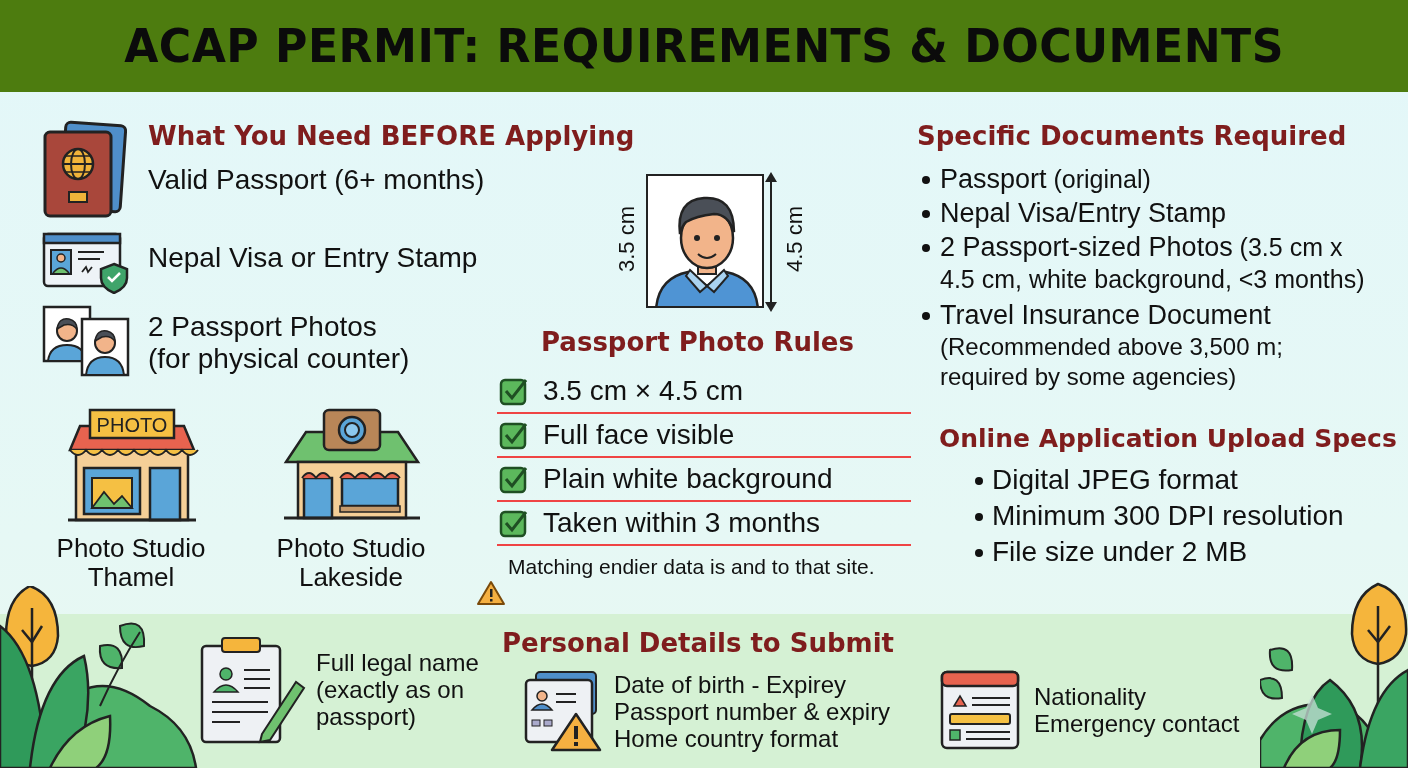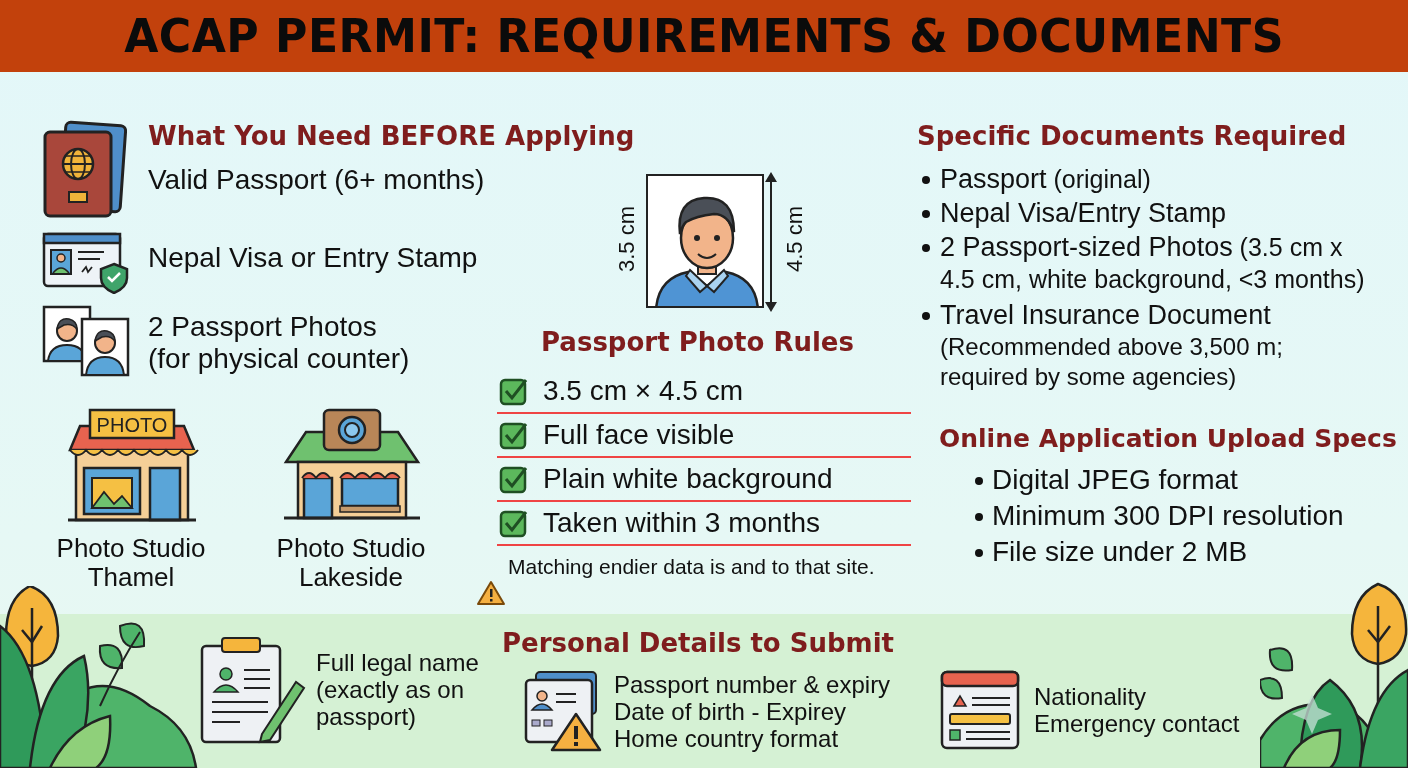--- a/index.html
+++ b/index.html
@@ -4,22 +4,22 @@
 <style>
   * { box-sizing: border-box; margin: 0; padding: 0; }
   html, body { width: 1408px; height: 768px; overflow: hidden; }
   body {
     position: relative;
     font-family: "Liberation Sans", sans-serif;
     color: #111;
     background: linear-gradient(180deg, #e3f7f9 0%, #e6f8f5 70%, #e8f8f0 100%);
   }
   .header {
-    position: absolute; left: 0; top: 0; width: 1408px; height: 72px;
-    background: #c2410c;
+    position: absolute; left: 0; top: 0; width: 1408px; height: 92px;
+    background: #4d7c0f;
     display: flex; align-items: center; justify-content: center;
   }
   .header h1 {
     font-family: "DejaVu Sans", sans-serif;
     font-weight: 900; font-size: 46px; letter-spacing: 0.5px;
     color: #0b0b0b;
     transform: scaleX(0.96);
   }
   .abs { position: absolute; }
   .h2 {
@@ -283,22 +283,22 @@
     <path d="M8 40 Q18 28 28 40 z" fill="#4f8fca" stroke="#222" stroke-width="1.5"></path>
     <line x1="32" y1="24" x2="52" y2="24" stroke="#222" stroke-width="2"></line>
     <line x1="32" y1="32" x2="52" y2="32" stroke="#222" stroke-width="2"></line>
     <rect x="8" y="50" width="8" height="6" fill="#aac" stroke="#222" stroke-width="1"></rect>
     <rect x="20" y="50" width="8" height="6" fill="#aac" stroke="#222" stroke-width="1"></rect>
     <path d="M52 44 L76 80 H28 z" fill="#f5b041" stroke="#222" stroke-width="2.5" stroke-linejoin="round"></path>
     <rect x="50" y="56" width="4" height="13" fill="#222"></rect>
     <rect x="50" y="72" width="4" height="4" fill="#222"></rect>
   </svg>
   <div style="margin-left:12px;">
+    <div class="pd-text">Date of birth - Expirey</div>
     <div class="pd-text">Passport number &amp; expiry</div>
-    <div class="pd-text">Date of birth - Expirey</div>
     <div class="pd-text">Home country format</div>
   </div>
 </div>
 
 <div class="pd-item" style="left:940px; top:670px;">
   <svg width="80" height="80" viewBox="0 0 80 80">
     <rect x="2" y="2" width="76" height="76" rx="5" fill="#eef1f4" stroke="#222" stroke-width="2.5"></rect>
     <rect x="2" y="2" width="76" height="14" rx="5" fill="#e7634f" stroke="#222" stroke-width="2.5"></rect>
     <path d="M14 36 L20 26 L26 36 z" fill="#e7634f" stroke="#222" stroke-width="1.5"></path>
     <line x1="32" y1="28" x2="70" y2="28" stroke="#222" stroke-width="2"></line>

